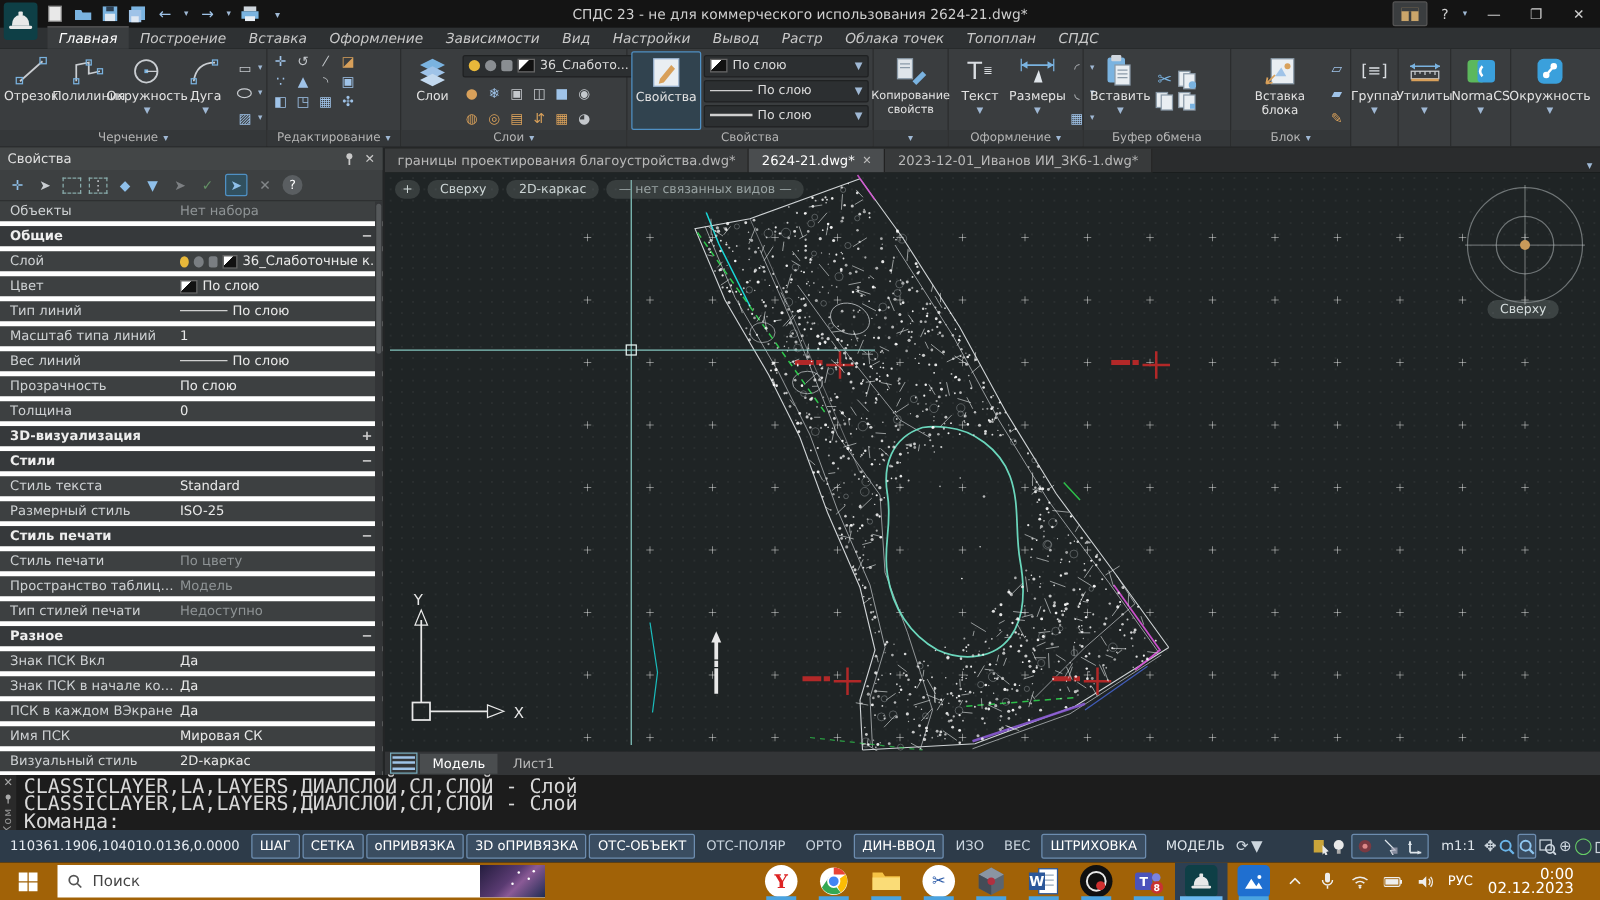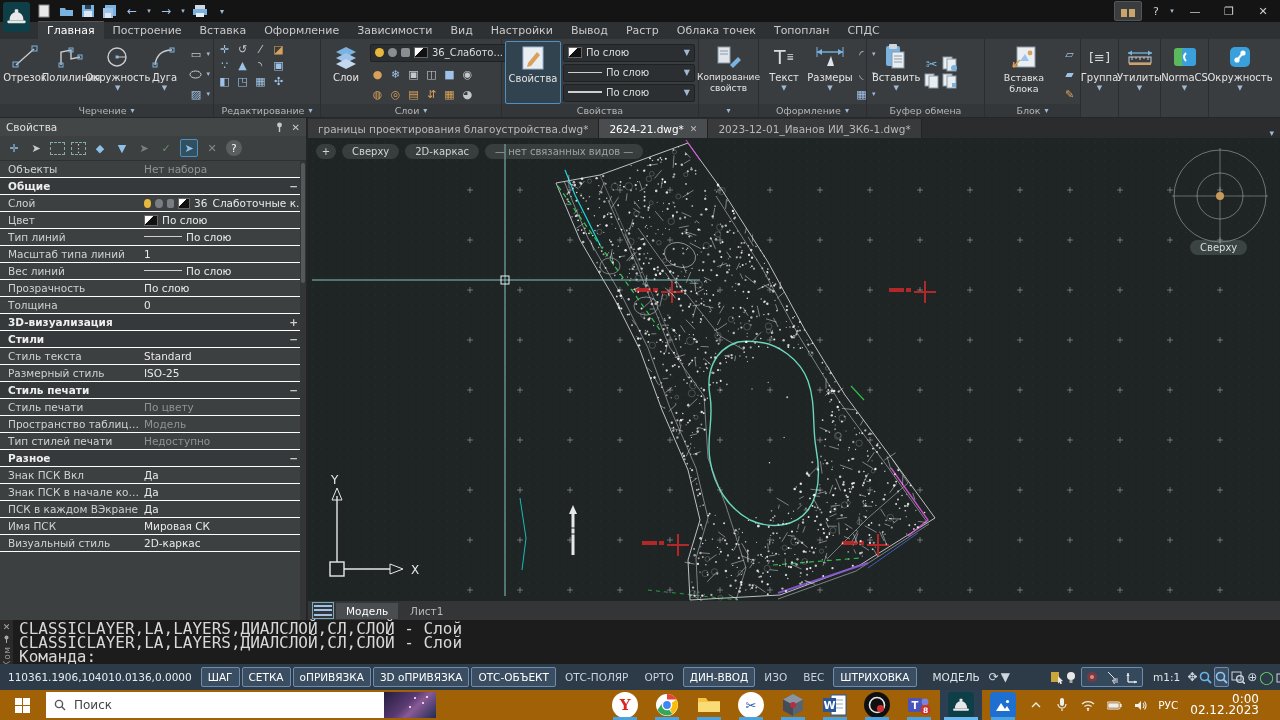--- a/index.html
+++ b/index.html
@@ -11,21 +11,21 @@
   #applogo{position:absolute;left:3px;top:2px;width:27px;height:30px;background:#0e3f46;border-radius:3px;
     display:flex;align-items:center;justify-content:center;z-index:5;}
   .qat{display:flex;align-items:center;gap:6px;margin-left:36px;}
   .qat .ic{width:16px;height:16px;display:flex;align-items:center;justify-content:center;color:#9fc3e8;font-size:12px;}
   #wtitle{position:absolute;left:0;right:0;text-align:center;font-size:11px;color:#cfcfcf;pointer-events:none;}
   .wbtns{margin-left:auto;display:flex;align-items:center;height:100%;}
   .wbtn{width:34px;height:100%;display:flex;align-items:center;justify-content:center;color:#cfcfcf;font-size:11px;}
   .ifacebox{width:26px;height:18px;background:#3a3d3f;border:1px solid #555;border-radius:2px;display:flex;align-items:center;justify-content:center;margin-right:4px;}
   
   #menubar{left:0;top:22px;right:0;height:17px;background:#2e3133;display:flex;align-items:flex-end;padding-left:38px;box-sizing:border-box;}
-  .mtab{padding:2px 9px 2px 9px;font-size:11px;color:#c9c9c9;}
+  .mtab{padding:2px 9px 2px 9px;font-size:11px;color:#c9c9c9;font-style:italic;}
   .mtab.active{background:#3a3d3f;color:#fff;border-top:1px solid #555;}
   
   #ribbon{left:0;top:39px;right:0;height:79px;background:#3a3d3f;display:flex;border-bottom:1px solid #242627;box-sizing:border-box;}
   .rgroup{height:100%;border-right:1px solid #2b2d2e;display:flex;flex-direction:column;box-sizing:border-box;}
   .rbody{flex:1;display:flex;align-items:stretch;padding:2px 3px 0 3px;gap:2px;}
   .rlabel{height:13px;background:#343739;font-size:9.5px;color:#b5b5b5;display:flex;align-items:center;justify-content:center;gap:4px;}
   .rlabel .caret{font-size:8px;color:#9fb8d4;}
   .bigbtn{display:flex;flex-direction:column;align-items:center;justify-content:flex-start;padding:1px 2px;min-width:40px;}
   .bigbtn .bicon{height:30px;display:flex;align-items:center;justify-content:center;}
   .bigbtn .blabel{font-size:10px;color:#e3e3e3;text-align:center;line-height:11px;}
@@ -43,21 +43,21 @@
   .activebig{background:#31434f;border:1px solid #4f90c4;border-radius:2px;}
   
   #props{left:0;top:118px;width:308px;height:502px;background:#3d4041;border-right:2px solid #232526;box-sizing:border-box;display:flex;flex-direction:column;}
   #propshead{height:18px;background:#434647;display:flex;align-items:center;padding:0 6px;font-size:10.5px;color:#e0e0e0;}
   #propshead .hicons{margin-left:auto;display:flex;gap:8px;color:#c9c9c9;font-size:10px;align-items:center;}
   #propstools{height:24px;display:flex;align-items:center;gap:6px;padding:0 6px;border-bottom:1px solid #2e3031;}
   #propstools .pic{width:16px;height:16px;display:flex;align-items:center;justify-content:center;color:#c9cdd1;font-size:11px;}
   #propstools .pic.blue{color:#8fc0ea;}
   #propstools .pic.activeic{background:#31505f;border:1px solid #4f90c4;border-radius:2px;}
   #propsrows{flex:1;overflow:hidden;position:relative;}
-  .prow{display:flex;align-items:center;height:16px;border-bottom:1px solid #ffffff;font-size:10.5px;}
+  .prow{display:flex;align-items:center;height:16px;border-bottom:4px solid #ffffff;font-size:10.5px;}
   .prow .plabel{flex:0 0 132px;padding-left:8px;color:#cfd2d4;white-space:nowrap;overflow:hidden;text-overflow:ellipsis;}
   .prow .pvalue{flex:1;display:flex;align-items:center;gap:4px;color:#e9e9e9;padding-left:4px;white-space:nowrap;overflow:hidden;}
   .prow .pvalue.muted{color:#8f9496;}
   .prow.section{background:#36393b;font-weight:bold;color:#eee;}
   .prow.section .plabel{color:#eee;}
   .prow.section .collapse{margin-left:auto;margin-right:8px;color:#cfcfcf;font-weight:bold;}
   .mini{width:9px;height:9px;border-radius:50%;display:inline-block;}
   #propsscroll{position:absolute;right:0;top:0;bottom:0;width:6px;background:#333537;}
   #propsscroll .thumb{position:absolute;top:2px;width:4px;left:1px;height:120px;background:#55585a;border-radius:2px;}
   
@@ -163,20 +163,21 @@
         <span class="ic" style="width:6px;color:#9fb8d4;font-size:7px;">▾</span>
       <span class="ic">
           <svg width="14" height="12">
             <rect x="2" y="0" width="10" height="4" fill="#cfd6dd"></rect>
             <rect x="0" y="4" width="14" height="6" fill="#7ab3e0"></rect>
             <rect x="3" y="8" width="8" height="4" fill="#e8eef5"></rect>
           </svg>
         </span>
       <span class="ic" style="font-size:8px;color:#9fb8d4;">▾</span>
     </div>
+    <div id="wtitle">СПДС 23 - не для коммерческого использования 2624-21.dwg*</div>
     <div class="wbtns">
       <span class="ifacebox">
           <svg width="14" height="11">
             <rect x="0" y="0" width="14" height="11" fill="#caa56a"></rect>
             <rect x="0" y="0" width="14" height="3" fill="#3a3d3f"></rect>
             <rect x="6" y="3" width="2" height="8" fill="#3a3d3f"></rect>
           </svg>
         </span>
       <span class="wbtn" style="width:20px;">?</span>
       <span class="wbtn" style="width:12px;font-size:7px;color:#9fb8d4;">▾</span>

